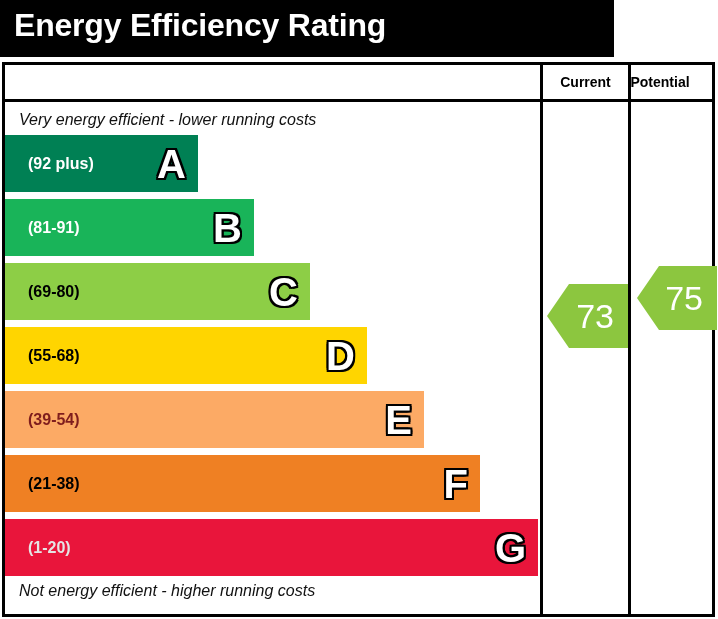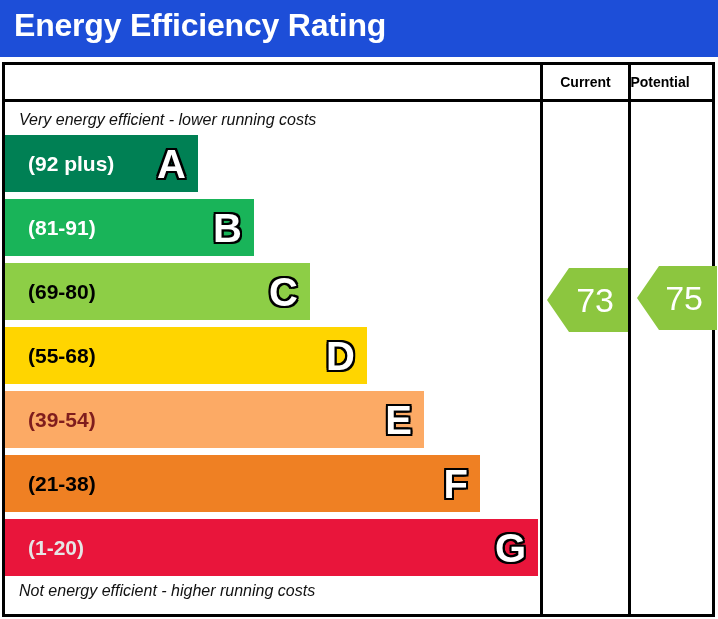--- a/index.html
+++ b/index.html
@@ -14,22 +14,22 @@
     position: relative;
     width: 718px;
     height: 619px;
     background: #ffffff;
   }
 
   
   .title-bar {
     position: absolute;
     left: 0; top: 0;
-    width: 718px; height: 57px;
-    background: #1d4ed8;
+    width: 614px; height: 57px;
+    background: #000000;
   }
   .title-text {
     position: absolute;
     left: 14px; top: 7px;
     font-size: 32px;
     font-weight: bold;
     color: #ffffff;
     letter-spacing: -0.2px;
     white-space: nowrap;
   }
@@ -101,21 +101,21 @@
   .band {
     position: absolute;
     left: 0;
     height: 57px;
     display: flex;
     align-items: center;
   }
   .band-range {
     position: absolute;
     left: 23px;
-    font-size: 21px;
+    font-size: 16px;
     font-weight: bold;
     white-space: nowrap;
   }
   .band-letter {
     position: absolute;
     font-size: 40px;
     font-weight: bold;
     line-height: 1;
     color: #ffffff;
     -webkit-text-stroke: 3px #000000;
@@ -191,21 +191,21 @@
         <div class="band" style="top: 320px; width: 475px; background: rgb(239, 128, 35);">
           <span class="band-range" style="color: rgb(0, 0, 0);">(21-38)</span>
           <span class="band-letter" style="right: 12px;">F</span>
         </div>
         <div class="band" style="top: 384px; width: 533px; background: rgb(233, 21, 59);">
           <span class="band-range" style="color: #e5e5e5;">(1-20)</span>
           <span class="band-letter" style="right: 12px;">G</span>
         </div>
       </div>
 
-    <div class="arrow current" style="background: rgb(140, 198, 63);">
+    <div class="arrow current" style="background: rgb(140, 198, 63); margin-top: 16px;">
       <span class="arrow-value">73</span>
     </div>
     <div class="arrow potential" style="background: rgb(140, 198, 63);">
       <span class="arrow-value">75</span>
     </div>
 
   </div>
 </div>
 
 </body></html>

